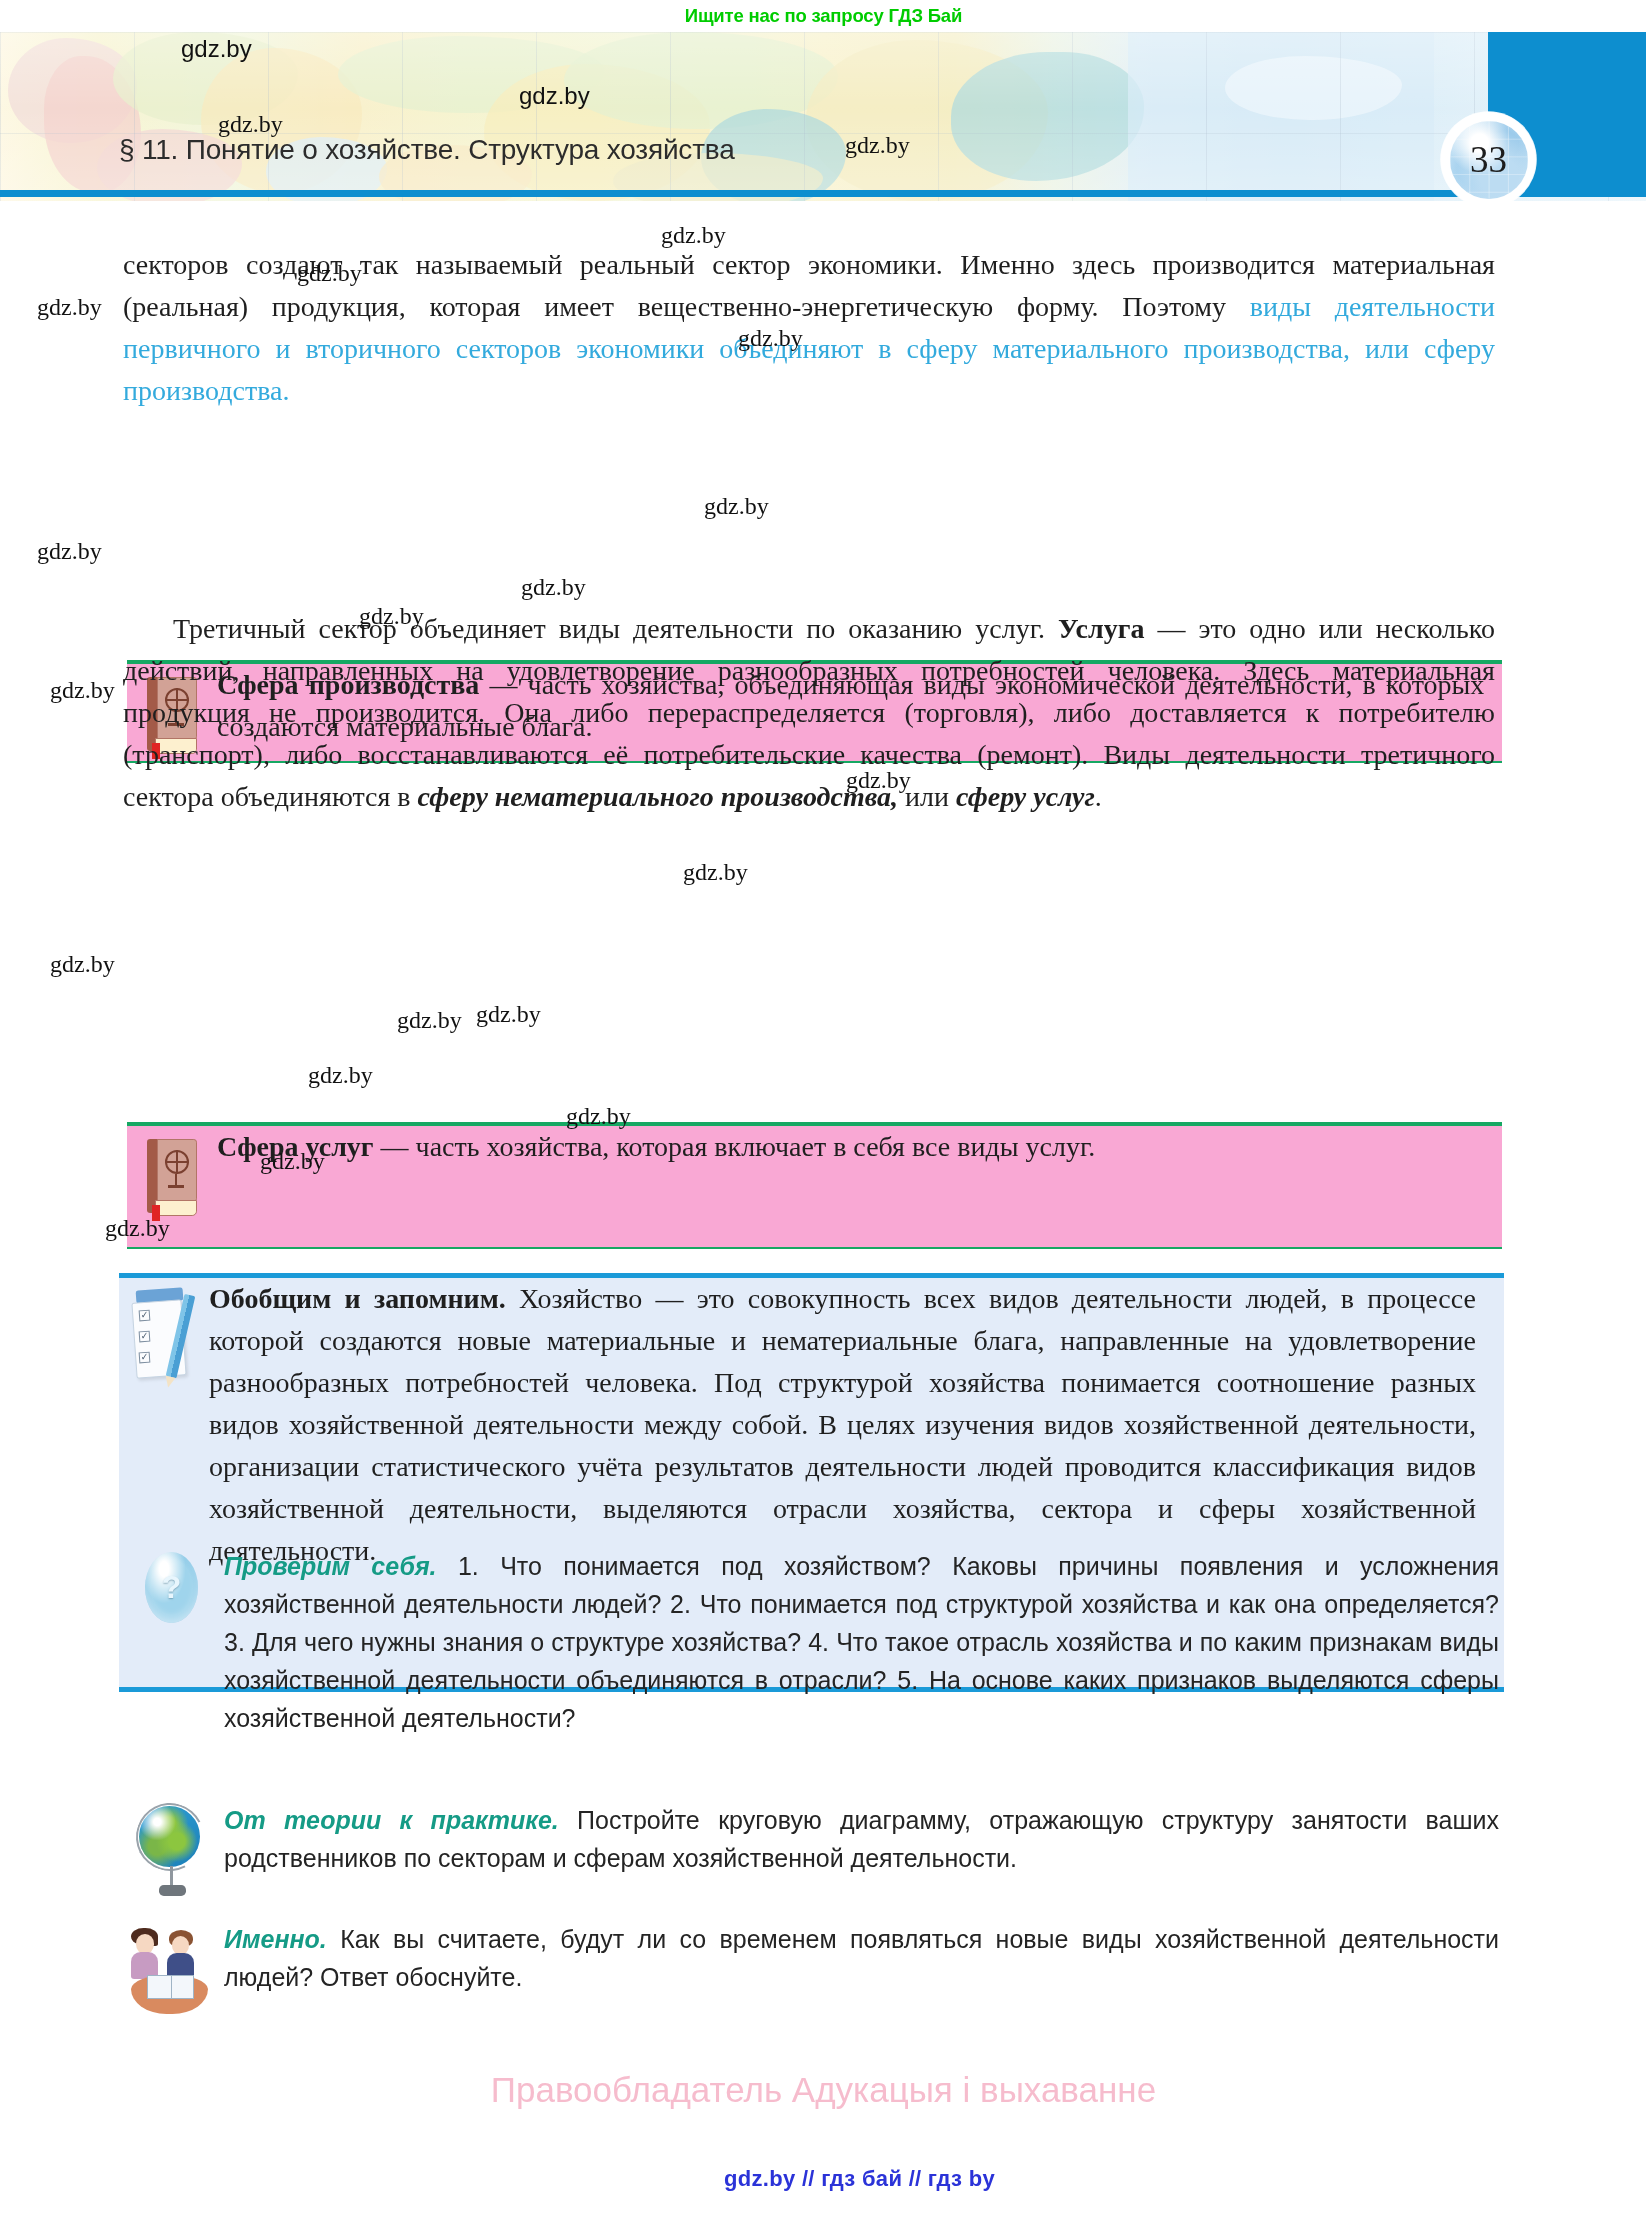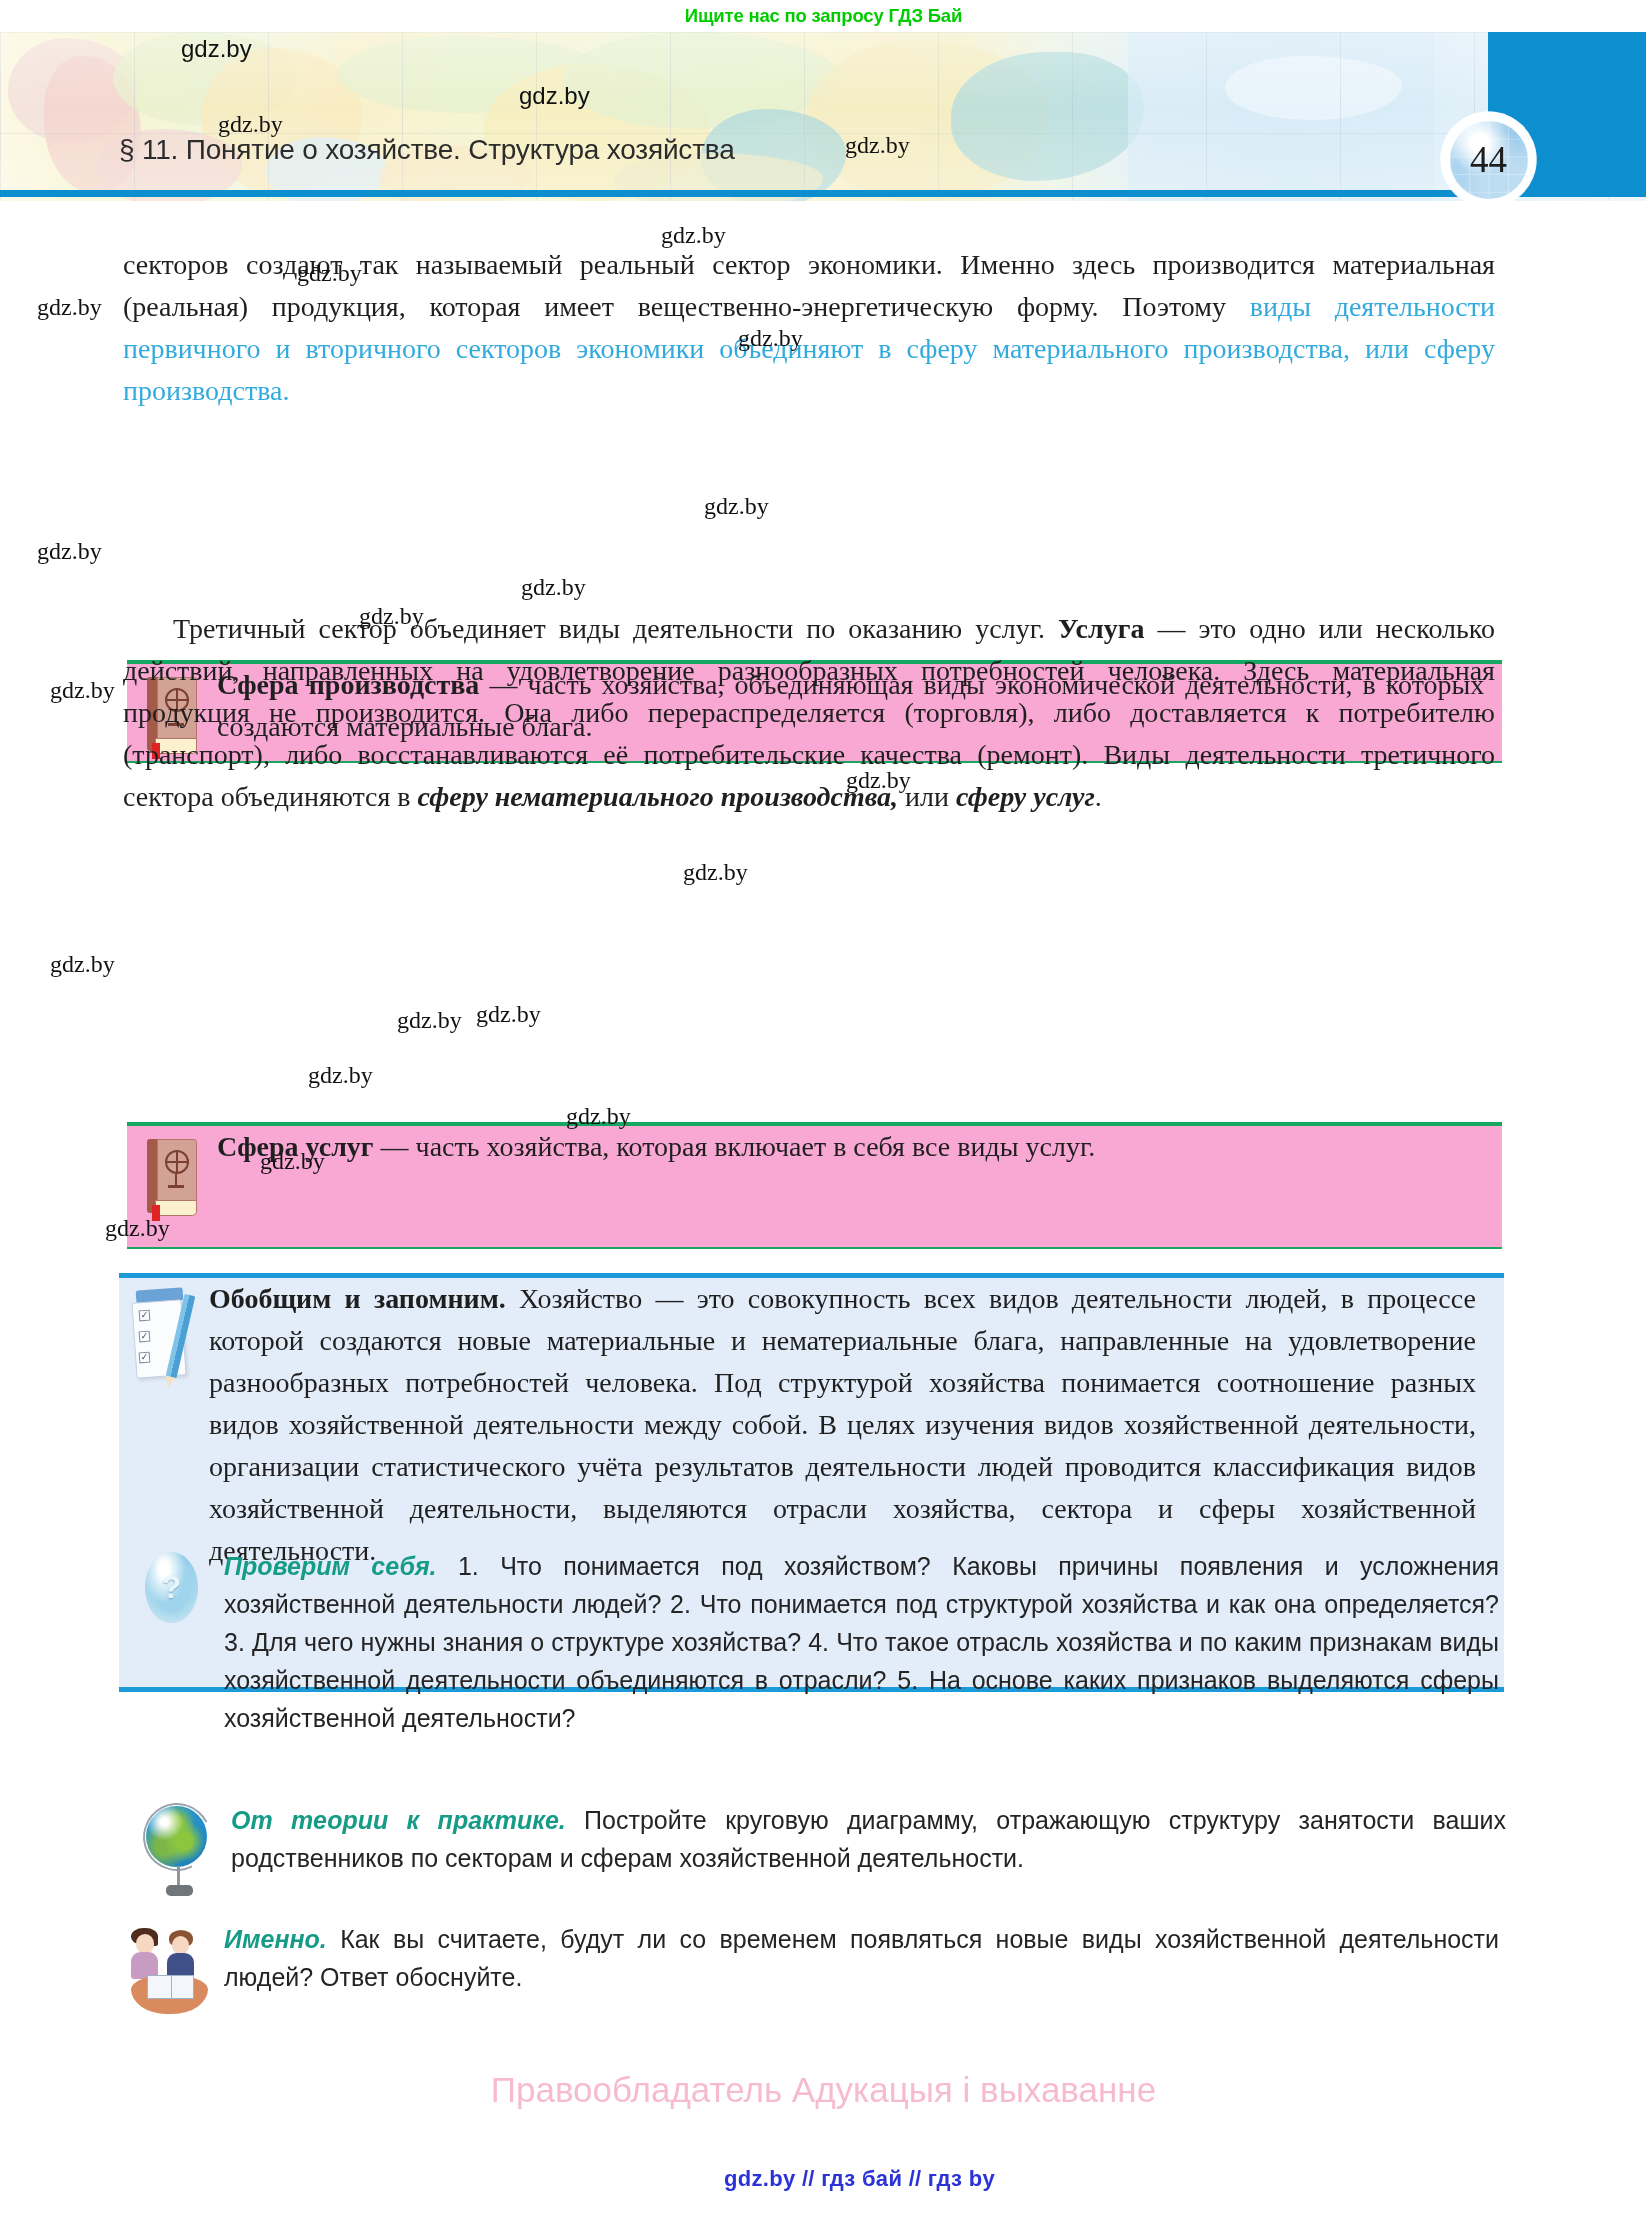--- a/index.html
+++ b/index.html
@@ -352,21 +352,21 @@
     text-align: justify;
   }
   .task-label {
     font-family: "Liberation Sans", sans-serif;
     font-weight: bold;
     font-style: italic;
     color: #159b86;
   }
 
   #task-check    { left: 119px; top: 1547px; width: 1380px; }
-  #task-practice { left: 126px; top: 1801px; width: 1380px; }
+  #task-practice { left: 119px; top: 1801px; width: 1380px; }
   #task-discuss  { left: 119px; top: 1920px; width: 1380px; }
 
   
   .icon-question {
     width: 53px; height: 71px;
     border-radius: 50%;
     background:
       radial-gradient(ellipse at 36% 24%, #ffffff 0 10%, rgba(255,255,255,0) 45%),
       radial-gradient(ellipse at 50% 50%, #9fd4ec 0 55%, #5fb1dd 100%);
     box-shadow: inset 0 -4.8px 8px rgba(255,255,255,.55);
@@ -524,21 +524,21 @@
     <div class="map-haze"></div>
   </div>
   <div class="header-blue-block"></div>
 </div>
 
 <div class="section-title">§ 11. Понятие о хозяйстве. Структура хозяйства</div>
 <div class="header-rule"></div>
 
 <div class="page-badge">
   <div class="page-globe">
-    <span class="page-num">44</span>
+    <span class="page-num">33</span>
   </div>
 </div>
 
 <div class="content">
 
   <div class="para-1">
     <p class="body">
       <span>секторов создают так называемый реальный сектор экономики. Именно здесь производится материальная (реальная) продукция, которая имеет веществен­но-энергетическую форму. Поэтому </span><span class="hl-blue">виды деятельности первичного и вторич­ного секторов экономики объединяют в сферу материального производства, или сферу производства.</span>
     </p>
   </div>

